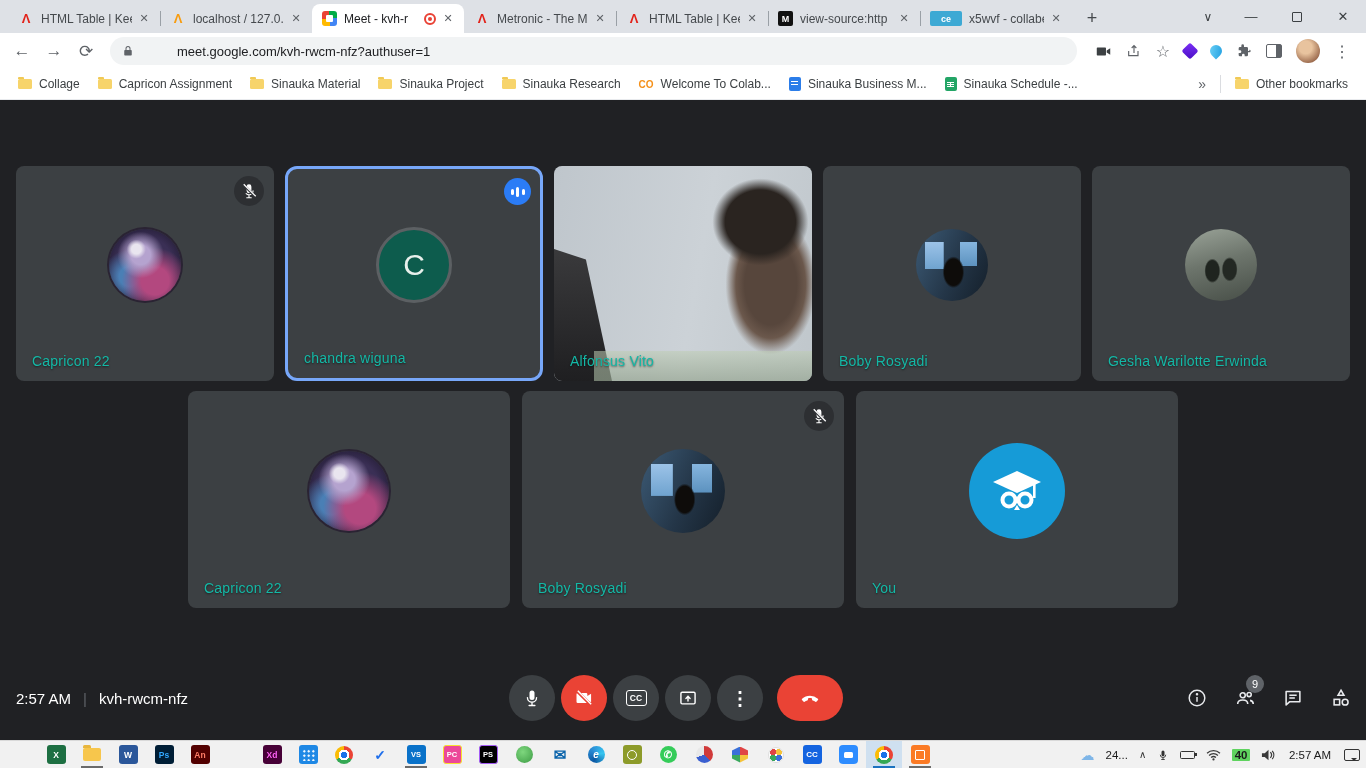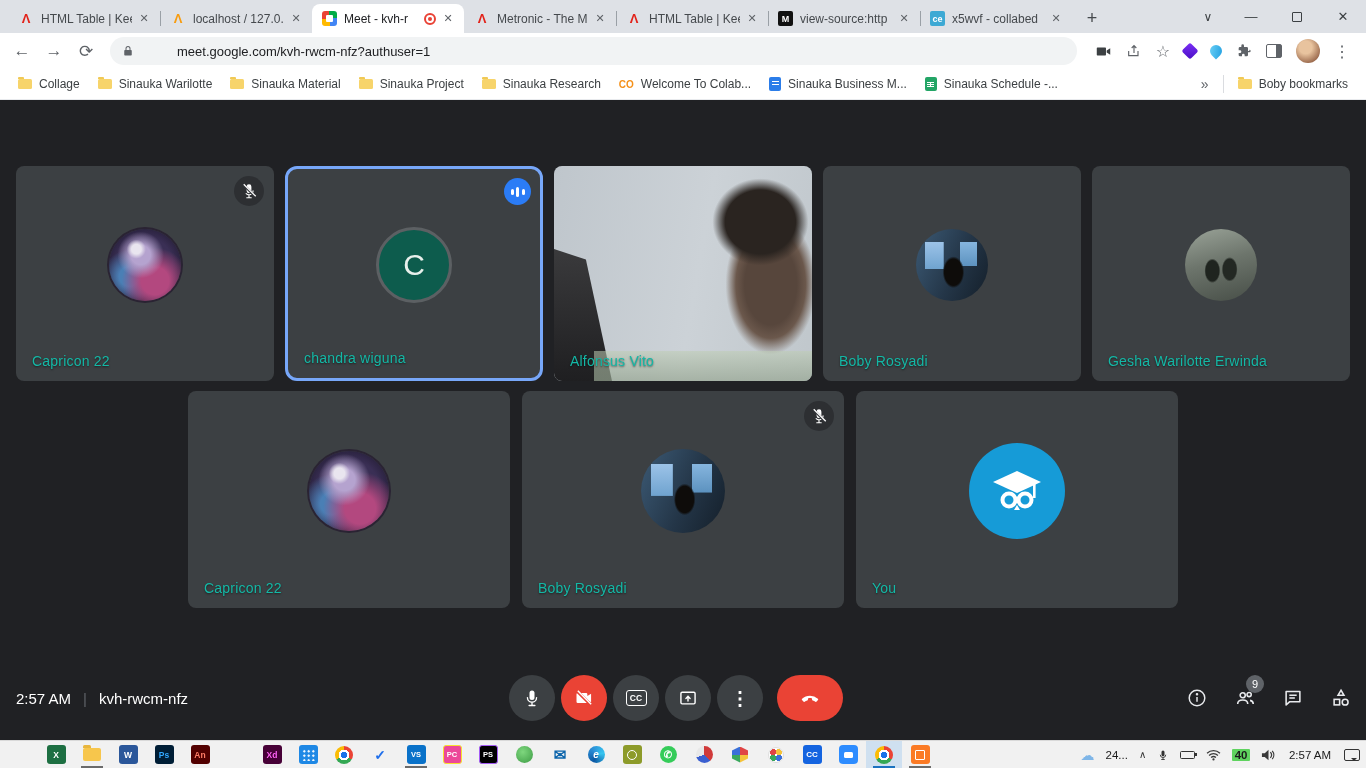--- a/index.html
+++ b/index.html
@@ -10,21 +10,21 @@
   .tabstrip { height:33px; background:#dee1e6; display:flex; align-items:flex-end; padding-left:8px; }
   .tab { width:152px; height:29px; display:flex; align-items:center; padding:0 8px 0 10px; font-size:12px; color:#45494d; position:relative; border-radius:8px 8px 0 0; cursor:pointer; }
   .tab.sep::before { content:""; position:absolute; left:0; top:7px; height:15px; width:1px; background:#9aa0a6; }
   .tab.active { background:#fff; color:#202124; }
   .tab-title { flex:1; white-space:nowrap; overflow:hidden; margin:0 4px 0 7px; }
   .tab-close { width:16px; height:16px; border-radius:50%; display:flex; align-items:center; justify-content:center; font-size:11px; color:#5f6368; flex:none; }
   .fav { width:16px; height:16px; flex:none; display:flex; align-items:center; justify-content:center; font-weight:bold; }
   .fav-keen { color:#e2231a; font-size:13px; }
   .fav-pma { color:#f89c0e; font-size:13px; }
   .fav-vsrc { background:#111; color:#fff; font-size:9px; border-radius:2px; width:15px; height:15px; }
-  .fav-ce { background:#3da9d4; color:#fff; font-size:9px; border-radius:2px; width:15px; height:15px; font-weight:bold; }
+  .fav-ce { background:#3da9d4; color:#fff; font-size:9px; border-radius:2px; width:32px; height:15px; font-weight:bold; }
   .fav-meet { width:15px; height:15px; border-radius:3px; background:conic-gradient(#00ac47 0 90deg,#4285f4 90deg 180deg,#ffba00 180deg 270deg,#ea4335 270deg 360deg); position:relative; }
   .fav-meet::after { content:""; position:absolute; inset:4px; background:#fff; border-radius:1px; }
   .rec-dot { width:12px; height:12px; border:2px solid #e94235; border-radius:50%; position:relative; flex:none; margin-right:4px; }
   .rec-dot::after { content:""; position:absolute; inset:2px; background:#e94235; border-radius:50%; }
   .newtab { width:28px; height:28px; margin:0 0 1px 6px; display:flex; align-items:center; justify-content:center; font-size:18px; color:#45494d; cursor:pointer; }
   .strip-space { flex:1; }
   .wincontrols { display:flex; align-items:center; height:33px; }
   .wc { width:46px; height:33px; display:flex; align-items:center; justify-content:center; font-size:13px; color:#3c4043; cursor:pointer; }
   .wc-caret { width:40px; font-size:12px; }
   .wc-max i { display:block; width:10px; height:10px; border:1.3px solid #3c4043; border-radius:1px; }
@@ -265,21 +265,21 @@
     </div>
   </div>
 
   <div class="bmbar">
     <div class="bm">
         <span class="bi-folder"></span>
         <span>Collage</span>
       </div>
     <div class="bm">
         <span class="bi-folder"></span>
-        <span>Sinauka Warilotte</span>
+        <span>Capricon Assignment</span>
       </div>
     <div class="bm">
         <span class="bi-folder"></span>
         <span>Sinauka Material</span>
       </div>
     <div class="bm">
         <span class="bi-folder"></span>
         <span>Sinauka Project</span>
       </div>
     <div class="bm">
@@ -296,21 +296,21 @@
       </div>
     <div class="bm">
         <span class="bi-sheets"></span>
         <span>Sinauka Schedule -...</span>
       </div>
     <div class="bm-space"></div>
     <span class="bm-overflow">»</span>
     <span class="bm-divider"></span>
     <div class="bm">
         <span class="bi-folder"></span>
-        <span>Boby bookmarks</span>
+        <span>Other bookmarks</span>
       </div>
   </div>
 
   <div class="meet">
 
     <div class="row1">
       <div class="tile">
         <div class="avatar av-capricon"></div>
         <div class="mic-off-badge">
           <svg viewBox="0 0 24 24" width="18" height="18">

